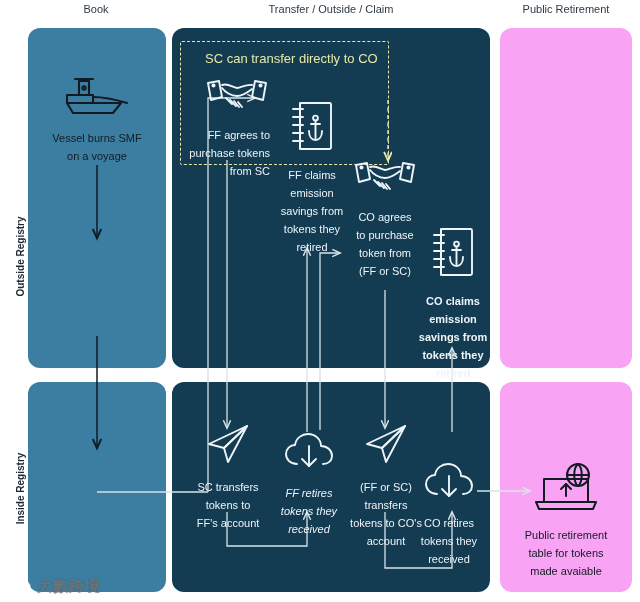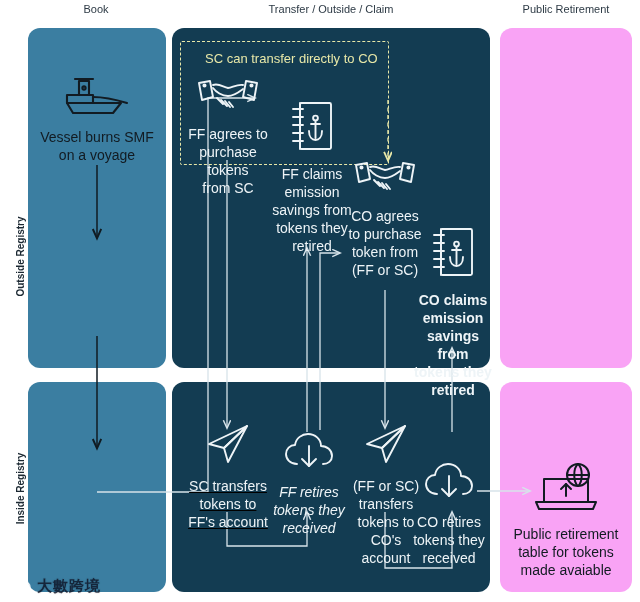--- a/index.html
+++ b/index.html
@@ -36,21 +36,21 @@
 
   
   .card { position:absolute; border-radius:12px; }
   .card.blue  { background:#3b7ea1; }
   .card.navy  { background:#133c52; }
   .card.pink  { background:#f9a3f5; }
 
   
   .node { position:absolute; text-align:center; }
   .node .label {
-    font-size:14px;
+    font-size:11px;
     line-height:13.5px;
     white-space:pre-line;
   }
   .node.dark-text .label { color:#121b22; }
   .node.light-text .label { color:#eef4f7; }
   .node .icon { display:block; margin:0 auto 7px auto; }
 
   
   .dashed-box {
     position:absolute;
@@ -68,21 +68,21 @@
   #wires { position:absolute; left:0; top:0; width:640px; height:602px; pointer-events:none; }
 
   
   .watermark {
     position:absolute;
     left:6px; bottom:6px;
     display:flex; align-items:center; gap:5px;
     opacity:.85;
   }
   .watermark .wm-text {
-    font-size:15px; font-weight:bold; color:#0f172a;
+    font-size:15px; font-weight:bold; color:#737373;
     letter-spacing:1px;
     text-shadow:0 0 2px rgba(0,0,0,.25);
   }
   .watermark .wm-mark {
     width:26px; height:16px;
     color:#ffffff;
   }
 </style>
 </head>
 <body>
@@ -155,21 +155,21 @@
         <circle cx="25" cy="13" r="1.6"></circle>
         <path d="M34,22 C46,22 58,25 68,28"></path>
       </svg>
     </span>
     <span class="label">Vessel burns SMF
 on a voyage</span>
   </div>
 
 
 
-  <div class="node light-text" style="left:186px;top:78px;width:84px;">
+  <div class="node light-text" style="left:186px;top:78px;width:84px;text-align:right;">
     <span class="icon">
       <svg width="66" height="36" viewBox="0 0 66 36" fill="none" stroke="#eef4f7" stroke-width="1.9" stroke-linecap="round" stroke-linejoin="round">
         <path d="M4,5 L15,3 L18,19 L7,22 Z"></path>
         <path d="M62,5 L51,3 L48,19 L59,22 Z"></path>
         <circle cx="9.5" cy="7.5" r="1.1" fill="#eef4f7"></circle>
         <circle cx="56.5" cy="7.5" r="1.1" fill="#eef4f7"></circle>
         <path d="M18,7 C24,5 28,9 33,10 C38,9 43,6 48,7"></path>
         <path d="M18,10 C21,14 27,18 33,18 C39,18 44,14 48,11"></path>
         <path d="M22,20 L28,26"></path>
         <path d="M26,22 L32,28"></path>
@@ -234,21 +234,21 @@
         <path d="M21,24 L30,24"></path>
       </svg>
     </span>
     <span class="label">CO claims
 emission
 savings from
 tokens they
 retired</span>
   </div>
 
-  <div class="node light-text" style="left:186px;top:422px;width:84px;text-decoration:underline;">
+  <div class="node light-text" style="left:186px;top:422px;width:84px;">
     <span class="icon">
       <svg width="48" height="44" viewBox="0 0 48 44" fill="none" stroke="#eef4f7" stroke-width="1.9" stroke-linecap="round" stroke-linejoin="round">
         <path d="M43,4 L5,22 L20,26 Z"></path>
         <path d="M43,4 L20,26 L24,40 Z"></path>
       </svg>
     </span>
     <span class="label">SC transfers
 tokens to
 FF's account</span>
   </div>

